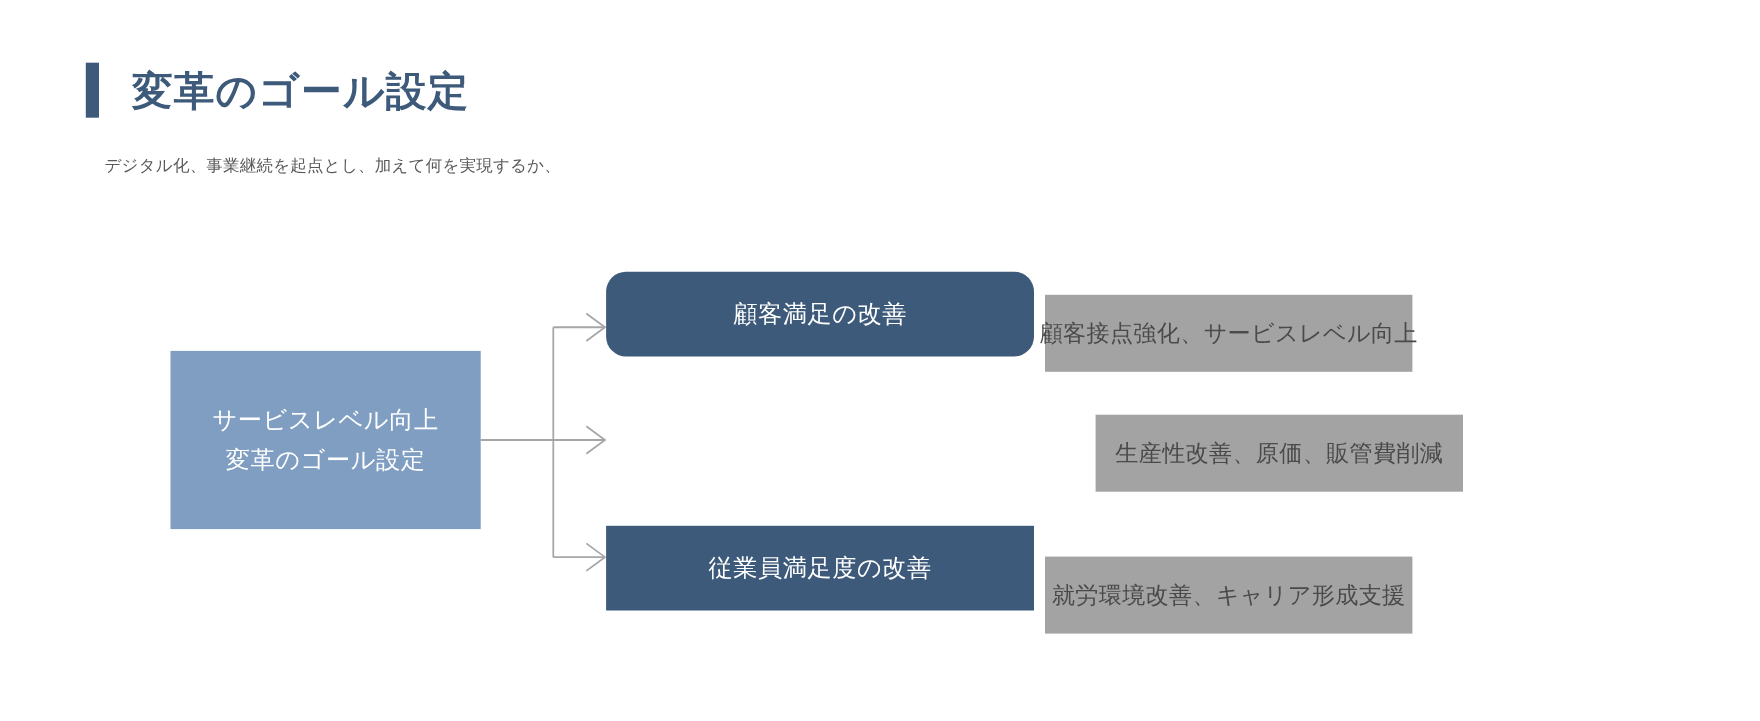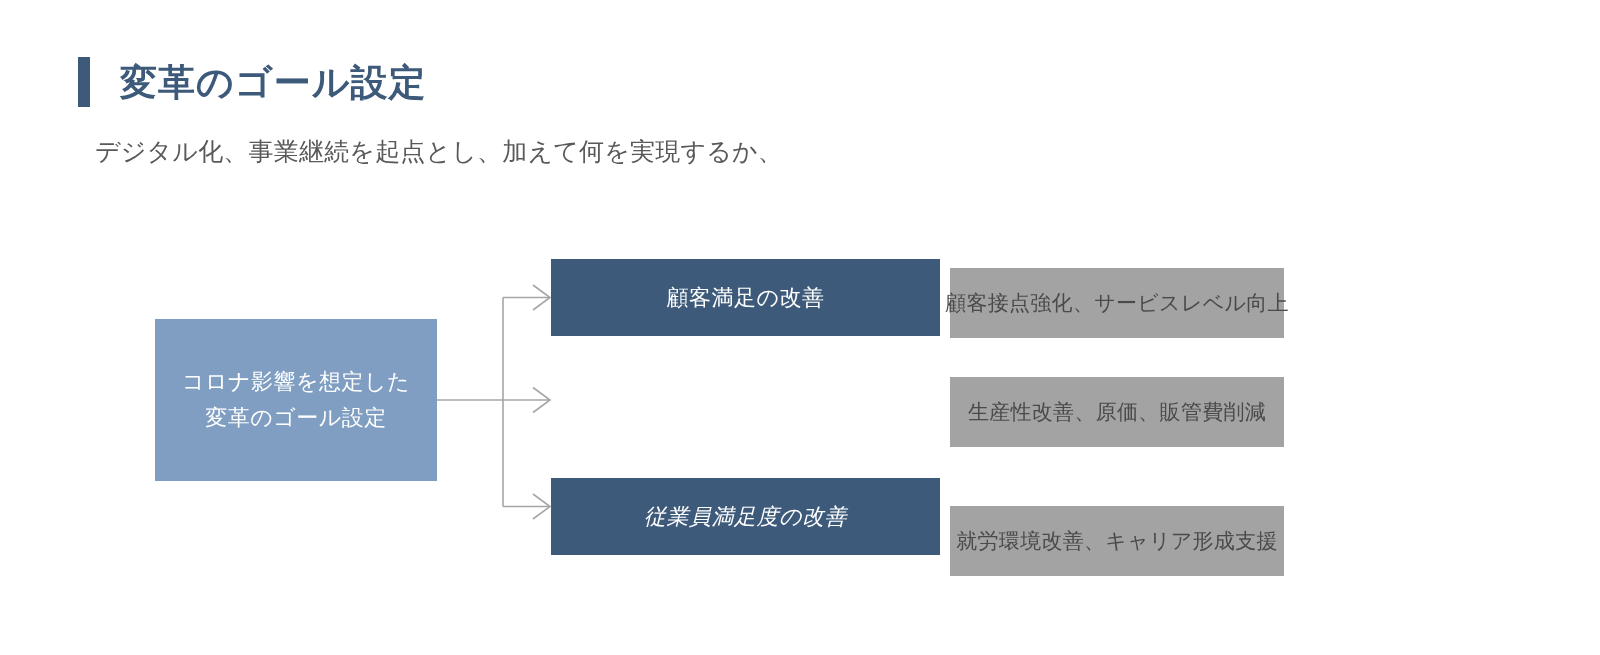--- a/index.html
+++ b/index.html
@@ -43,21 +43,21 @@
     letter-spacing: 1px;
     line-height: 1;
     white-space: nowrap;
   }
 
   #subtitle-block {
     position: absolute;
     left: 95px;
     top: 128px;
     color: #595959;
-    font-size: 25px;
+    font-size: 15px;
     line-height: 46px;
     letter-spacing: 0.2px;
     white-space: nowrap;
   }
   #subtitle-block div { height: 46px; }
 
   
   #diagram {
     position: absolute;
     left: 0;
@@ -106,25 +106,25 @@
     background: #a3a3a3;
     display: flex;
     align-items: center;
     justify-content: center;
     color: #4a4a4a;
     font-size: 21px;
     letter-spacing: 0.3px;
     white-space: nowrap;
   }
 
-  .row-1 .goal-box, .goal-box.row-1 { top: 259px; }
+  .row-1 .goal-box, .goal-box.row-1 { top: 247px; border-radius: 18px; }
   .goal-box.row-2 { top: 369px; }
-  .goal-box.row-3 { top: 478px; font-style: italic; }
+  .goal-box.row-3 { top: 478px; }
   .detail-box.row-1 { top: 268px; }
-  .detail-box.row-2 { top: 377px; }
+  .detail-box.row-2 { top: 377px; margin-left: 46px; }
   .detail-box.row-3 { top: 486px; margin-top: 20px; }
 
   #connector-svg {
     position: absolute;
     left: 0;
     top: 0;
     width: 1600px;
     height: 655px;
     pointer-events: none;
   }
@@ -161,21 +161,21 @@
       <g stroke="#a6a6a6" stroke-width="1.6" fill="none" stroke-linecap="butt" stroke-linejoin="miter">
 
         <polyline points="533,285 550,297.5 533,310"></polyline>
         <polyline points="533,387.5 550,400 533,412.5"></polyline>
         <polyline points="533,494 550,506.5 533,519"></polyline>
       </g>
     </svg>
 
     <div id="source-box">
       <div>
-        <span class="line">コロナ影響を想定した</span>
+        <span class="line">サービスレベル向上</span>
         <span class="line">変革のゴール設定</span>
       </div>
     </div>
 
     <div class="goal-box row-1">顧客満足の改善</div>
     <div class="goal-box row-3">従業員満足度の改善</div>
 
     <div class="detail-box row-1">顧客接点強化、サービスレベル向上</div>
     <div class="detail-box row-2">生産性改善、原価、販管費削減</div>
     <div class="detail-box row-3">就労環境改善、キャリア形成支援</div>

